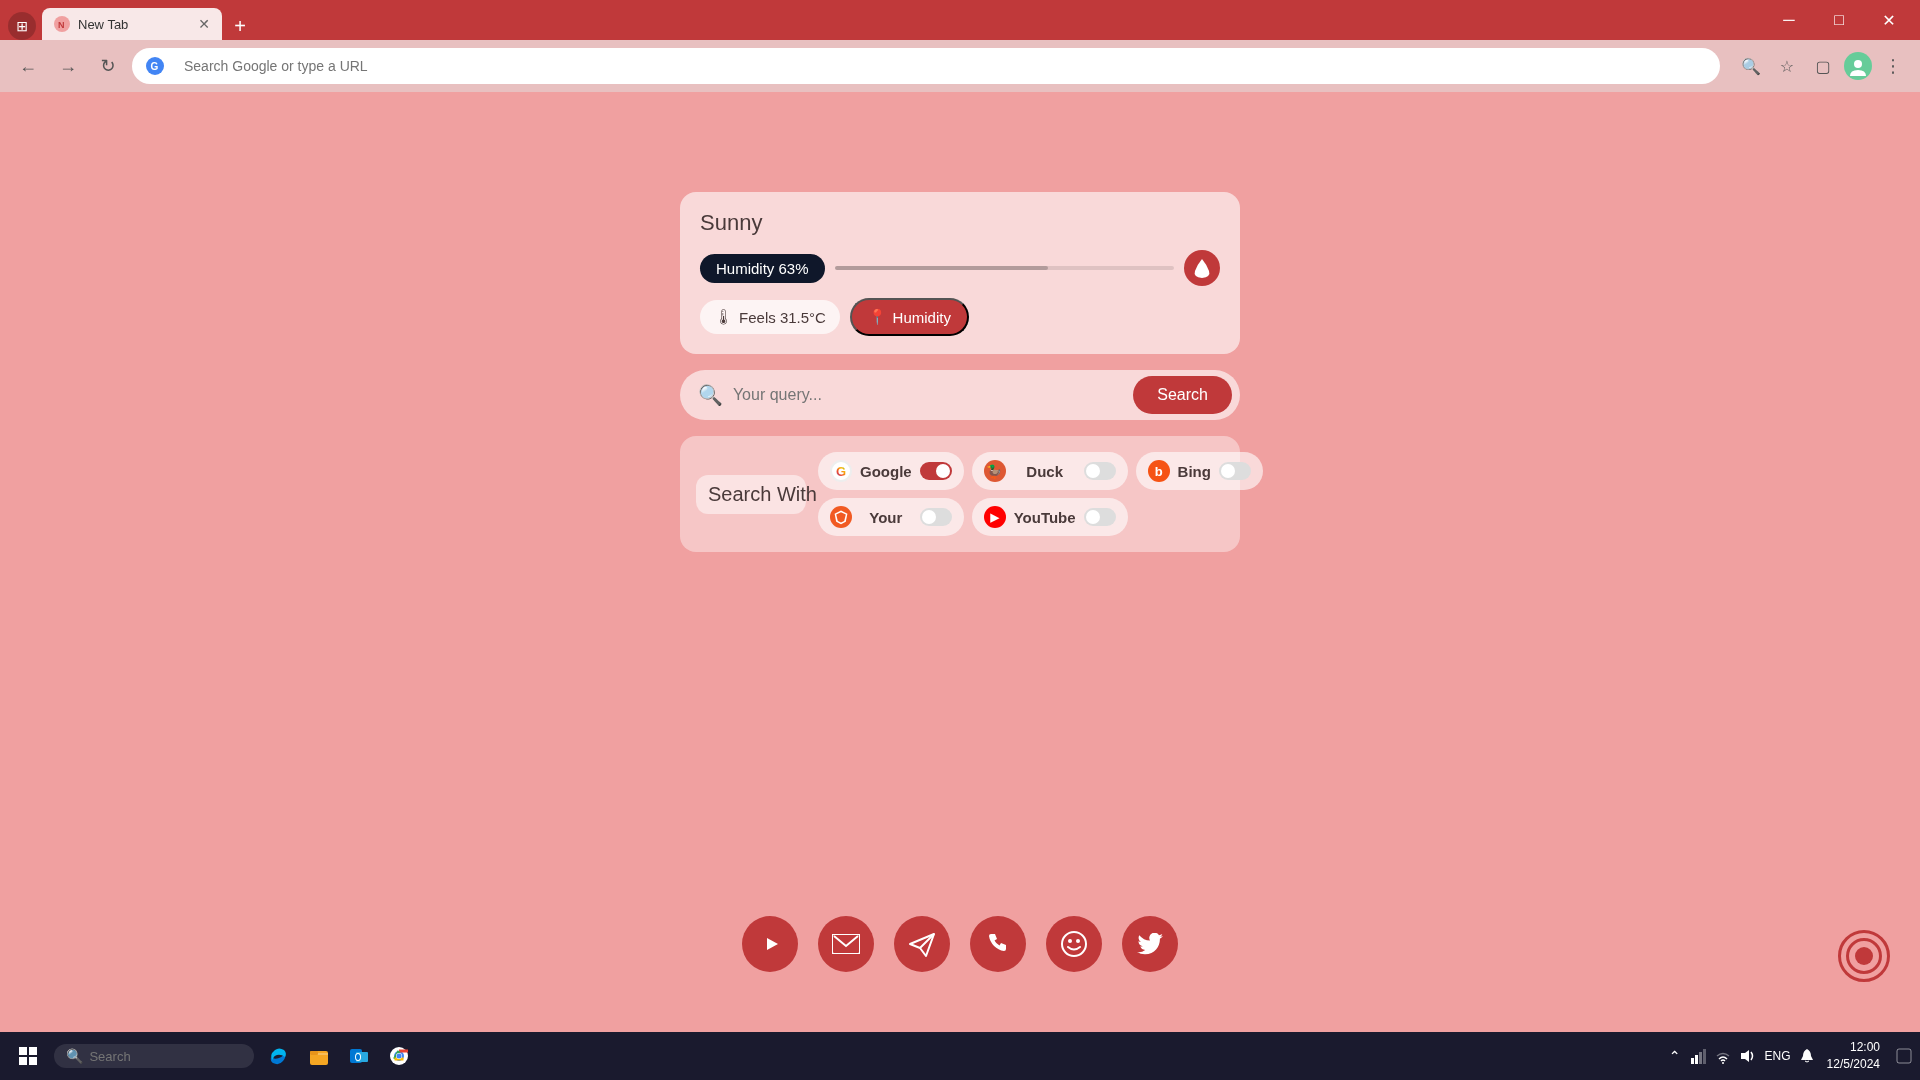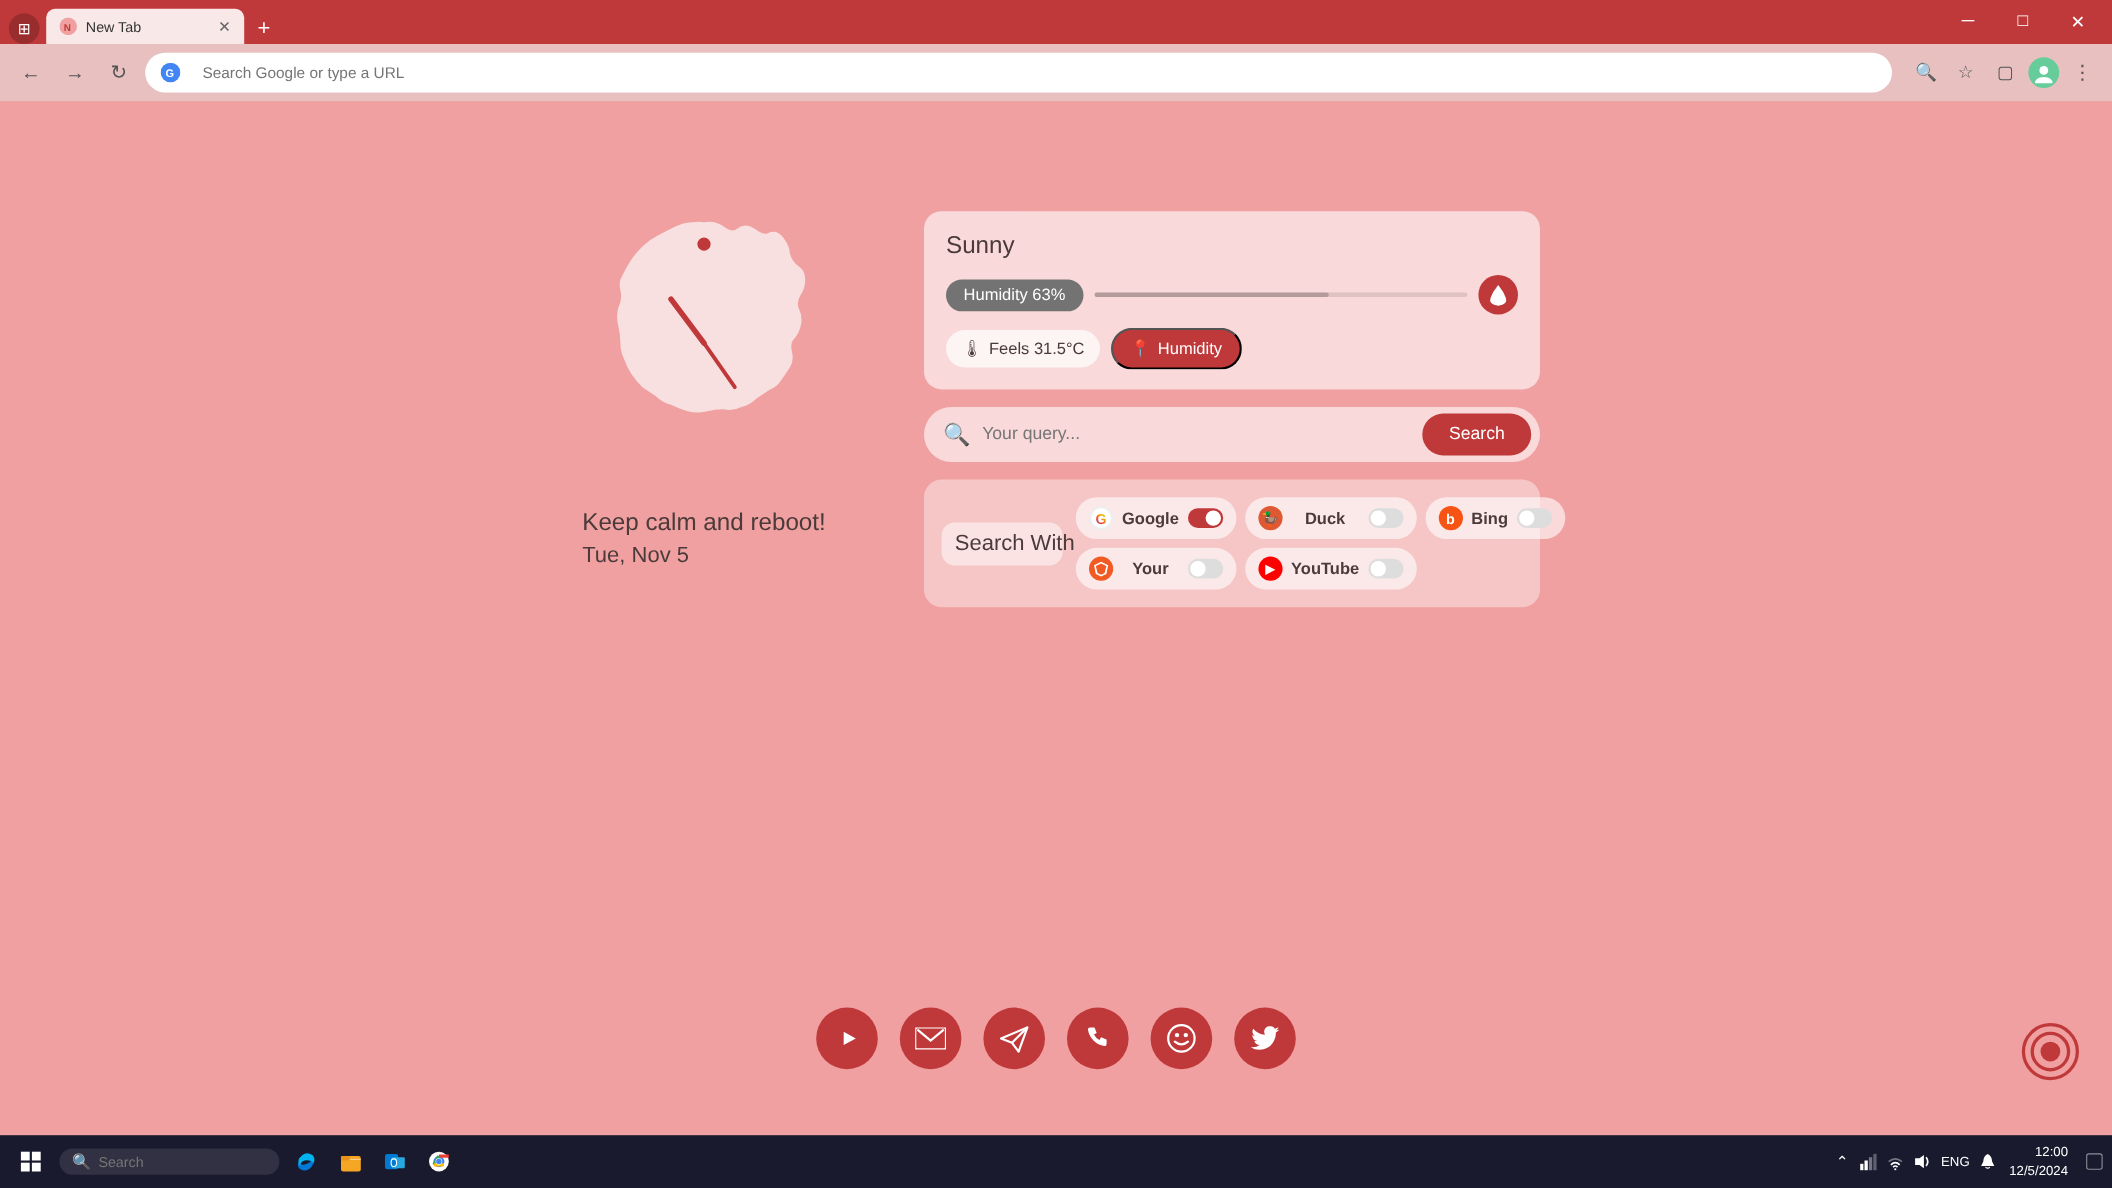--- a/index.html
+++ b/index.html
@@ -253,21 +253,21 @@
       margin-bottom: 14px;
       font-weight: 500;
     }
     .weather-humidity-row {
       display: flex;
       align-items: center;
       gap: 10px;
       margin-bottom: 12px;
     }
     .humidity-badge {
-      background: #737373;
+      background: #0f172a;
       color: white;
       border-radius: 20px;
       padding: 6px 16px;
       font-size: 15px;
       font-weight: 500;
     }
     .humidity-bar-container {
       flex: 1;
       height: 4px;
       background: rgba(0,0,0,0.1);
@@ -600,47 +600,20 @@
             <path d="M2 20 Q2 14 10 14 Q18 14 18 20" fill="white"></path>
           </svg>
       </div>
       <button class="menu-dots-btn">⋮</button>
     </div>
   </div>
 
   <div class="new-tab-content">
     <div class="main-area">
 
-      <div class="clock-section">
-        <div class="clock-container">
-          <svg class="clock-face" viewBox="0 0 240 240">
-
-            <path d="M120 10
-              Q130 8 138 14 Q146 20 150 16 Q158 10 166 16 Q174 22 178 20 Q186 16 192 24
-              Q198 32 198 38 Q200 46 206 50 Q212 54 212 62 Q212 70 208 76
-              Q204 82 206 88 Q210 96 208 104 Q206 112 202 116 Q198 120 200 128
-              Q202 136 198 142 Q194 148 190 154 Q186 160 180 162 Q174 166 168 170
-              Q162 176 154 178 Q146 182 138 180 Q130 180 122 182 Q114 184 106 182
-              Q98 180 90 176 Q82 174 76 168 Q70 164 64 160 Q58 154 54 148
-              Q50 142 48 136 Q44 128 44 120 Q44 112 42 104 Q40 96 42 88
-              Q46 80 44 72 Q42 64 46 58 Q50 50 54 44 Q58 38 64 32
-              Q70 26 78 22 Q86 18 94 14 Q102 10 110 10 Q115 9 120 10Z" fill="#f8e0e0"></path>
-
-            <circle cx="120" cy="30" r="6" fill="#c0393a"></circle>
-
-            <line x1="120" y1="120" x2="90" y2="80" stroke="#c0393a" stroke-width="5" stroke-linecap="round"></line>
-
-            <line x1="120" y1="120" x2="148" y2="160" stroke="#c0393a" stroke-width="3.5" stroke-linecap="round"></line>
-          </svg>
-        </div>
-        <div class="motivation-text">
-          <div class="quote">Keep calm and reboot!</div>
-          <div class="date">Tue, Nov 5</div>
-        </div>
-      </div>
 
       <div class="right-section">
 
         <div class="weather-row">
 
           <div class="weather-card">
             <div class="weather-title">Sunny</div>
             <div class="weather-humidity-row">
               <div class="humidity-badge">Humidity 63%</div>
               <div class="humidity-bar-container">

